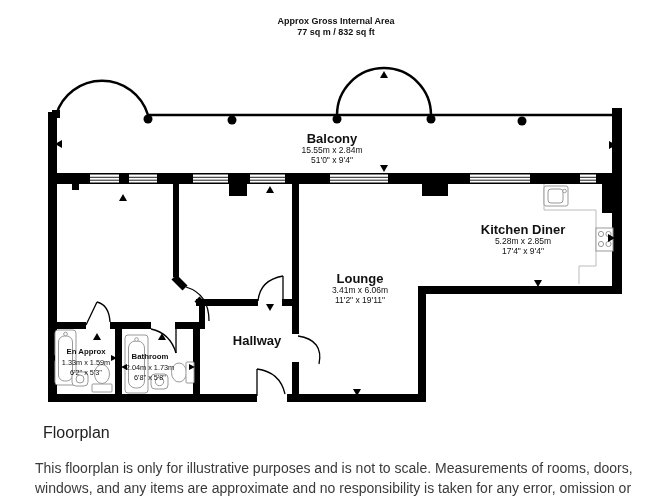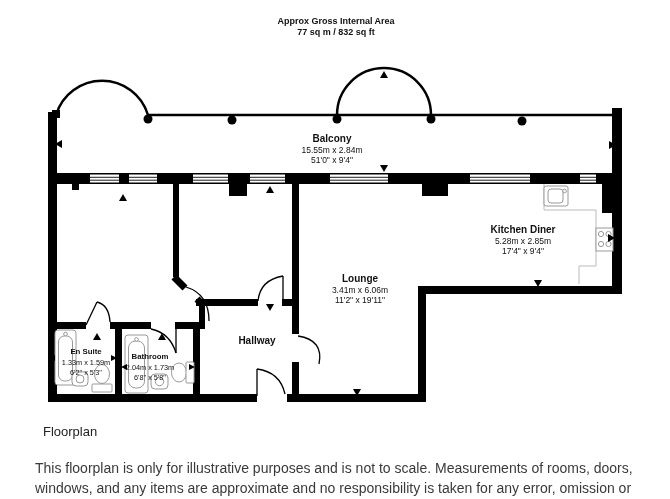--- a/index.html
+++ b/index.html
@@ -3,26 +3,26 @@
 <meta charset="utf-8">
 <style>
   html,body{margin:0;padding:0;background:#fff;}
   #stage{
     position:relative;width:670px;height:499px;background:#fff;overflow:hidden;
     font-family:"Liberation Sans","DejaVu Sans",sans-serif;color:#111;
   }
   #plan-svg{position:absolute;left:0;top:0;}
   .lbl{position:absolute;transform:translateX(-50%);text-align:center;line-height:10.5px;white-space:nowrap;}
   .lbl span{display:block;font-size:8.5px;color:#111;}
-  .lbl .rn{font-weight:bold;font-size:10px;}
+  .lbl .rn{font-weight:bold;font-size:13px;}
   .lbl.small span{font-size:7.3px;}
   .lbl.small .rn{font-size:7.8px;}
   #title-block{position:absolute;transform:translateX(-50%);text-align:center;line-height:11px;}
   #title-block span{display:block;font-weight:bold;font-size:9px;}
-  #floorplan-caption{position:absolute;left:43px;top:424px;font-size:13px;color:#222;}
+  #floorplan-caption{position:absolute;left:43px;top:424px;font-size:16px;color:#222;}
   #disclaimer{
     position:absolute;left:35px;top:459px;width:600px;text-align:left;
     font-size:14px;line-height:1.4;color:#3a3a3a;
   }
 </style>
 </head>
 <body>
 
 <div id="stage">
 
@@ -214,21 +214,21 @@
     <span class="rn">Lounge</span>
     <span>3.41m x 6.06m</span>
     <span>11'2" x 19'11"</span>
   </div>
 
   <div class="lbl" style="left:257px;top:336px;">
     <span class="rn">Hallway</span>
   </div>
 
   <div class="lbl small" style="left:86px;top:347px;">
-    <span class="rn">En Suite</span>
+    <span class="rn">En Approx</span>
     <span>1.33m x 1.59m</span>
     <span>6'2" x 5'3"</span>
   </div>
 
   <div class="lbl small" style="left:150px;top:352px;">
     <span class="rn">Bathroom</span>
     <span>2.04m x 1.73m</span>
     <span>6'8" x 5'8"</span>
   </div>
 

